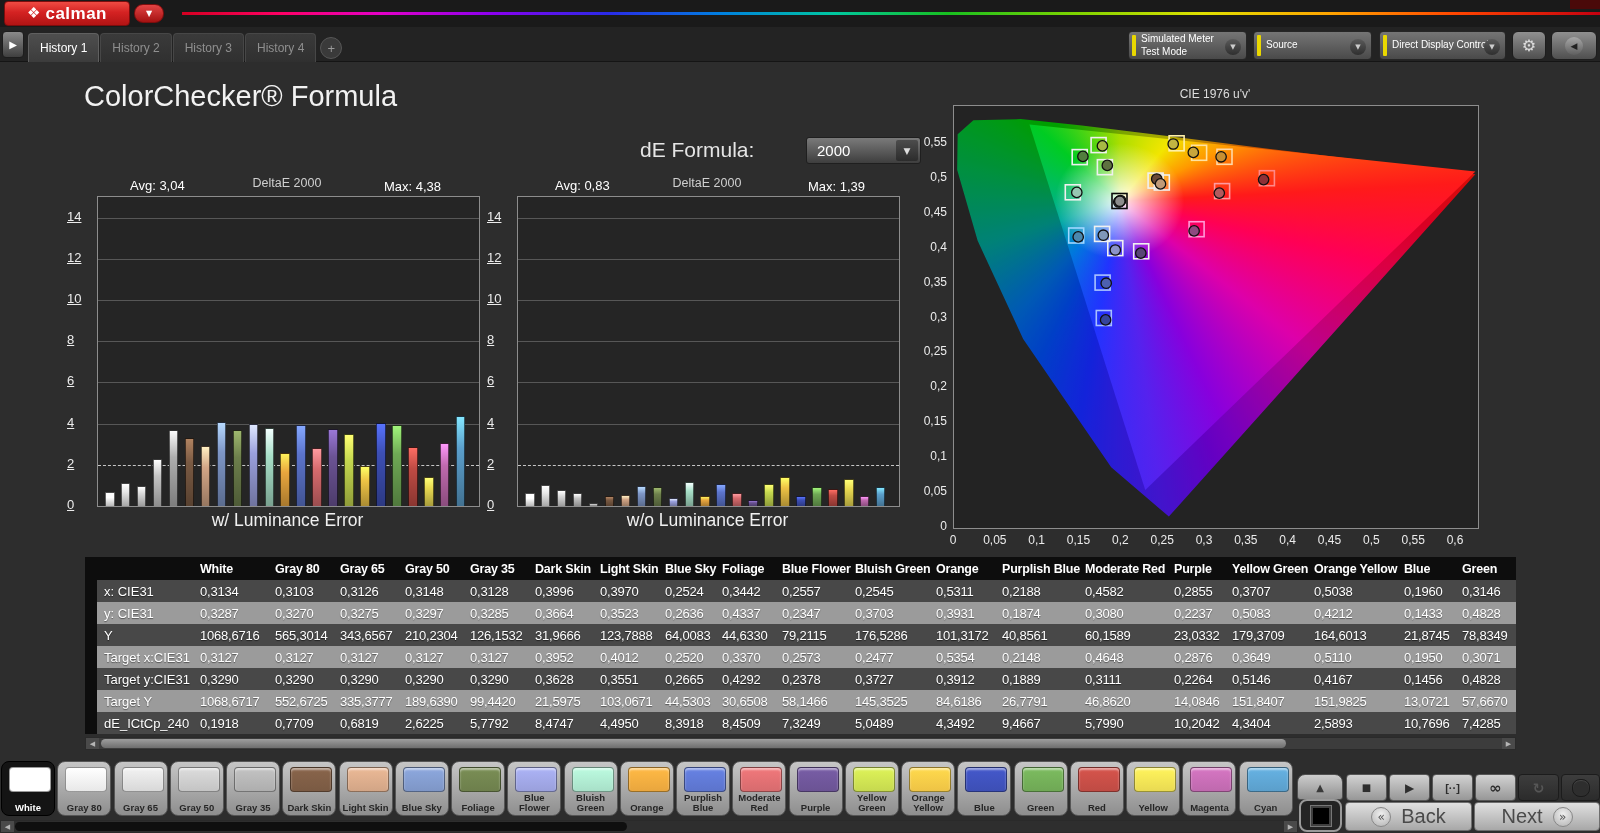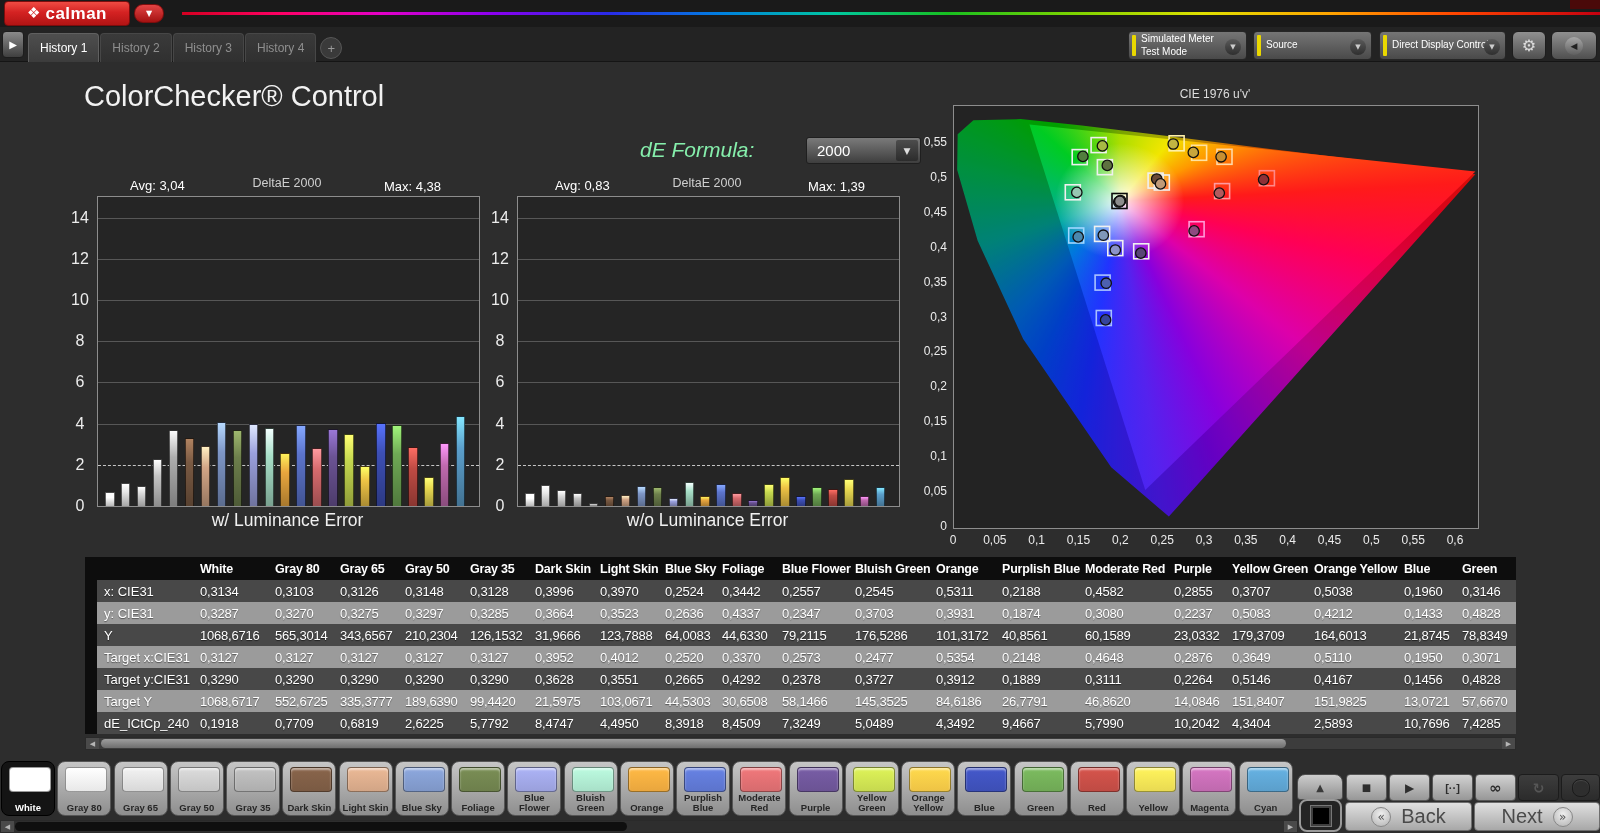--- a/index.html
+++ b/index.html
@@ -51,37 +51,37 @@
     display:flex;align-items:center;justify-content:center;font-size:16px;box-sizing:border-box;}
   .collapse-btn{position:absolute;left:1551px;top:4px;width:46px;height:29px;border-radius:6px;
     background:linear-gradient(180deg,#909090,#4f4f4f);border:1px solid #1d1d1d;box-sizing:border-box;
     display:flex;align-items:center;justify-content:center;}
   .collapse-btn .c{width:18px;height:18px;border-radius:9px;background:linear-gradient(180deg,#a8a8a8,#5f5f5f);
     color:#222;font-size:9px;display:flex;align-items:center;justify-content:center;}
 
   
   .main{position:absolute;left:0;top:62px;width:1600px;height:771px;}
   .page-title{position:absolute;left:84px;top:18px;font-size:29px;color:#f2f2f2;}
-  .de-label{position:absolute;left:640px;top:76px;font-size:21px;color:#86efac;font-style:italic;}
+  .de-label{position:absolute;left:640px;top:76px;font-size:21px;color:#e5e5e5;}
   .de-select{position:absolute;left:806px;top:75px;width:115px;height:27px;border-radius:3px;box-sizing:border-box;
     background:linear-gradient(180deg,#7a7a7a,#3e3e3e);border:1px solid #1f1f1f;color:#fff;font-size:15px;}
   .de-select .val{position:absolute;left:10px;top:4px;}
   .de-select .chev{position:absolute;right:2px;top:2px;bottom:2px;width:22px;border-radius:2px;
     background:linear-gradient(180deg,#4c4c4c,#2c2c2c);color:#ddd;font-size:9px;
     display:flex;align-items:center;justify-content:center;}
 
   .chart-plot{position:absolute;top:134px;width:381px;height:309px;background:#252525;border:1px solid #8d8d8d;box-sizing:content-box;}
   #plotA{left:97px;} #plotB{left:517px;}
   .gline{position:absolute;left:0;width:100%;height:0;border-top:1px solid #575757;}
   .gline.ref{border-top:1px dashed #e3e3e3;opacity:.85;}
   .bar{position:absolute;bottom:0;border:1px solid rgba(0,0,0,.6);border-bottom:none;box-sizing:border-box;}
   .stat{position:absolute;font-size:13px;color:#fff;}
   .formula-lbl{position:absolute;font-size:12.5px;color:#cfcfcf;text-align:center;width:140px;}
   .caption{position:absolute;top:448px;width:381px;text-align:center;font-size:17.5px;color:#f0f0f0;}
-  .ytick{position:absolute;width:26px;text-align:center;font-size:16px;color:#ececec;}
+  .ytick{position:absolute;width:26px;text-align:left;font-size:13px;color:#ececec;text-decoration:underline;}
 
   
   .cie-title{position:absolute;left:1100px;top:25px;width:230px;text-align:center;font-size:12px;color:#ddd;}
   .cie-plot{position:absolute;left:953px;top:43px;width:524px;height:422px;background:#232323;border:1px solid #8d8d8d;overflow:hidden;}
   .cie-locus{position:absolute;inset:0;
     background:conic-gradient(from 0deg at 31.6% 22.6%,
       #aade00 0deg,#f2e600 40deg,#ff9900 63deg,#ff1a1a 87deg,#ff0055 103deg,#dd00aa 128deg,
       #8800dd 155deg,#5522ee 172deg,#2233ff 190deg,#0077dd 222deg,#00aaa0 252deg,#00bb66 280deg,
       #00cc22 312deg,#aade00 360deg);
     filter:brightness(.72) saturate(1.25);
@@ -197,21 +197,21 @@
     </div>
     <div class="chev icon">▼</div>
   </div>
   <div class="gear-btn icon">⚙</div>
   <div class="collapse-btn">
     <span class="c icon">◀</span>
   </div>
 </div>
 
 <div class="main" id="main">
-  <div class="page-title">ColorChecker® Control</div>
+  <div class="page-title">ColorChecker® Formula</div>
   <div class="de-label">dE Formula:</div>
   <div class="de-select">
     <span class="val">2000</span>
     <span class="chev icon">▼</span>
   </div>
 
   <div class="stat" style="left:130px;top:116px;">Avg: 3,04</div>
   <div class="formula-lbl" style="left:217px;top:114px;">DeltaE 2000</div>
   <div class="stat" style="left:384px;top:117px;">Max: 4,38</div>
   <div class="stat" style="left:555px;top:116px;">Avg: 0,83</div>

